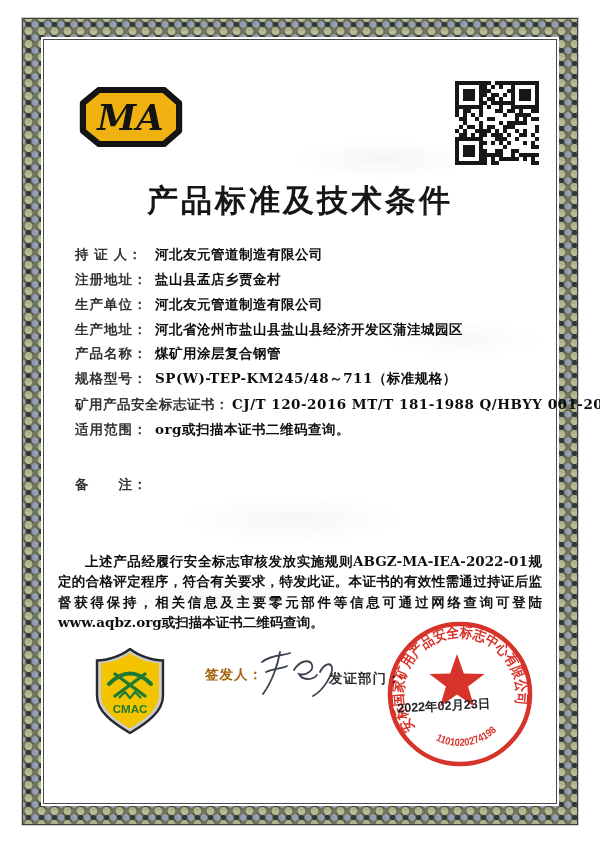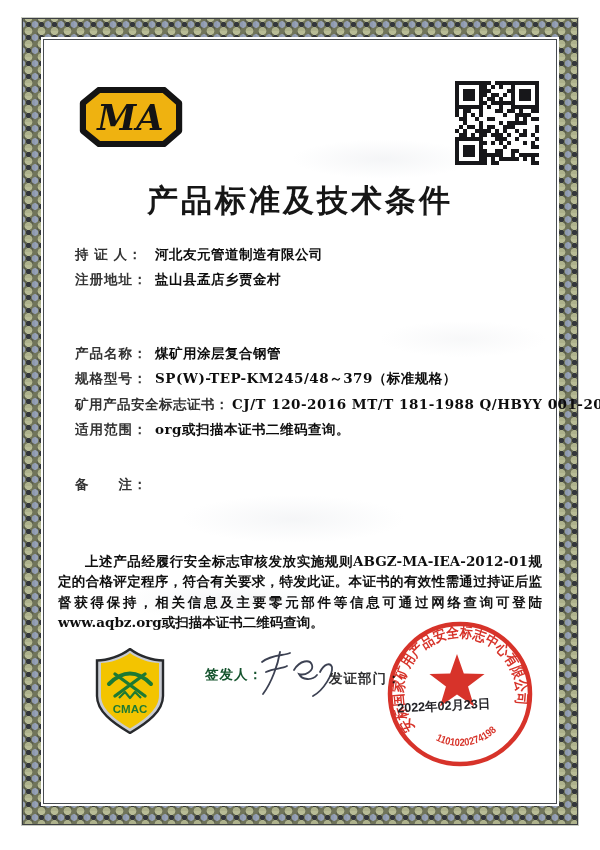--- a/index.html
+++ b/index.html
@@ -48,21 +48,21 @@
   .row .lbl{display:inline-block;width:80px;color:#333;font-weight:600;letter-spacing:1px;vertical-align:top;}
   .row .lbl.wide{width:157px;letter-spacing:.5px;}
   .row .val{display:inline-block;color:#0d0d0d;font-weight:bold;letter-spacing:.5px;
     font-family:"DejaVu Serif","Liberation Serif",serif;}
   .pair2{margin-left:68px;}
   
   .statement{left:58px;top:551px;width:484px;font-size:13.5px;font-weight:bold;line-height:1.5;
     color:#101010;text-indent:2em;text-align:justify;font-family:"DejaVu Serif","Liberation Serif",serif;}
   
   .cmac{left:95px;top:648px;width:70px;height:86px;}
-  .signer-lbl{left:205px;top:666px;font-size:13.5px;font-weight:600;color:#14532d;letter-spacing:1px;}
+  .signer-lbl{left:205px;top:666px;font-size:13.5px;font-weight:600;color:#a16207;letter-spacing:1px;}
   .signature{left:250px;top:644px;width:85px;height:58px;}
   .issuer-lbl{left:329px;top:670px;font-size:13.5px;font-weight:600;color:#2e2e30;letter-spacing:1px;}
   .stamp{left:373px;top:607px;width:174px;height:174px;mix-blend-mode:multiply;opacity:.95;}
 </style>
 </head>
 <body>
 
 <div class="page">
 
   <div class="frame"></div>
@@ -319,39 +319,45 @@
     </div>
 
   <div class="abs title">产品标准及技术条件</div>
 
   <div class="abs row" style="top:271px">
     <span class="lbl">注册地址：</span><span class="val">盐山县孟店乡贾金村</span>
   </div>
   <div class="abs row" style="top:246px">
     <span class="lbl">持 证 人：</span><span class="val">河北友元管道制造有限公司</span>
   </div>
+  <div class="abs row" style="top:296px">
+    <span class="lbl">生产单位：</span><span class="val">河北友元管道制造有限公司</span>
+  </div>
+  <div class="abs row" style="top:321px">
+    <span class="lbl">生产地址：</span><span class="val">河北省沧州市盐山县盐山县经济开发区蒲洼城园区</span>
+  </div>
   <div class="abs row" style="top:345px">
     <span class="lbl">产品名称：</span><span class="val">煤矿用涂层复合钢管</span>
   </div>
   <div class="abs row" style="top:370px">
-    <span class="lbl">规格型号：</span><span class="val">SP(W)-TEP-KM245/48～379（标准规格）</span>
+    <span class="lbl">规格型号：</span><span class="val">SP(W)-TEP-KM245/48～711（标准规格）</span>
   </div>
   <div class="abs row" style="top:396px">
     <span class="lbl wide">矿用产品安全标志证书：</span><span class="val">CJ/T 120-2016 MT/T 181-1988 Q/HBYY 001-2021</span>
   </div>
   <div class="abs row" style="top:421px">
     <span class="lbl">适用范围：</span><span class="val">org或扫描本证书二维码查询。</span>
   </div>
 
 
   <div class="abs row" style="top:476px">
     <span class="lbl" style="width:auto">备　　注：</span>
   </div>
 
-  <div class="abs statement">上述产品经履行安全标志审核发放实施规则ABGZ-MA-IEA-2012-01规定的合格评定程序，符合有关要求，特发此证。本证书的有效性需通过持证后监督获得保持，相关信息及主要零元部件等信息可通过网络查询可登陆www.aqbz.org或扫描本证书二维码查询。</div>
+  <div class="abs statement">上述产品经履行安全标志审核发放实施规则ABGZ-MA-IEA-2022-01规定的合格评定程序，符合有关要求，特发此证。本证书的有效性需通过持证后监督获得保持，相关信息及主要零元部件等信息可通过网络查询可登陆www.aqbz.org或扫描本证书二维码查询。</div>
 
   <svg class="abs cmac" viewBox="0 0 70 86">
     <path d="M35,1 C26,8 12,12.5 2,12.5 L2,48 C2,63 17,74.5 35,85 C53,74.5 68,63 68,48 L68,12.5 C58,12.5 44,8 35,1 Z" fill="#c9ccd2" stroke="#27292c" stroke-width="2.4"></path>
     <path d="M35,5 C27,11 15,15 6,15 L6,47.5 C6,60.8 19.5,71.3 35,80.5 C50.5,71.3 64,60.8 64,47.5 L64,15 C55,15 43,11 35,5 Z" fill="#f3c400"></path>
     <path d="M14,36 Q35,15 56,36" fill="none" stroke="#1d7a33" stroke-width="4" stroke-linecap="round"></path>
     <path d="M20,26 L50,48 M50,26 L20,48" stroke="#1d7a33" stroke-width="3.4" stroke-linecap="round"></path>
     <path d="M24,50 L30,44 L35,50 L40,44 L46,50" fill="none" stroke="#1d7a33" stroke-width="2.2" stroke-linejoin="round"></path>
     <text x="35" y="65" text-anchor="middle" font-family="Liberation Sans, sans-serif" font-size="11.5" font-weight="bold" fill="#1d7a33">CMAC</text>
   </svg>
 

